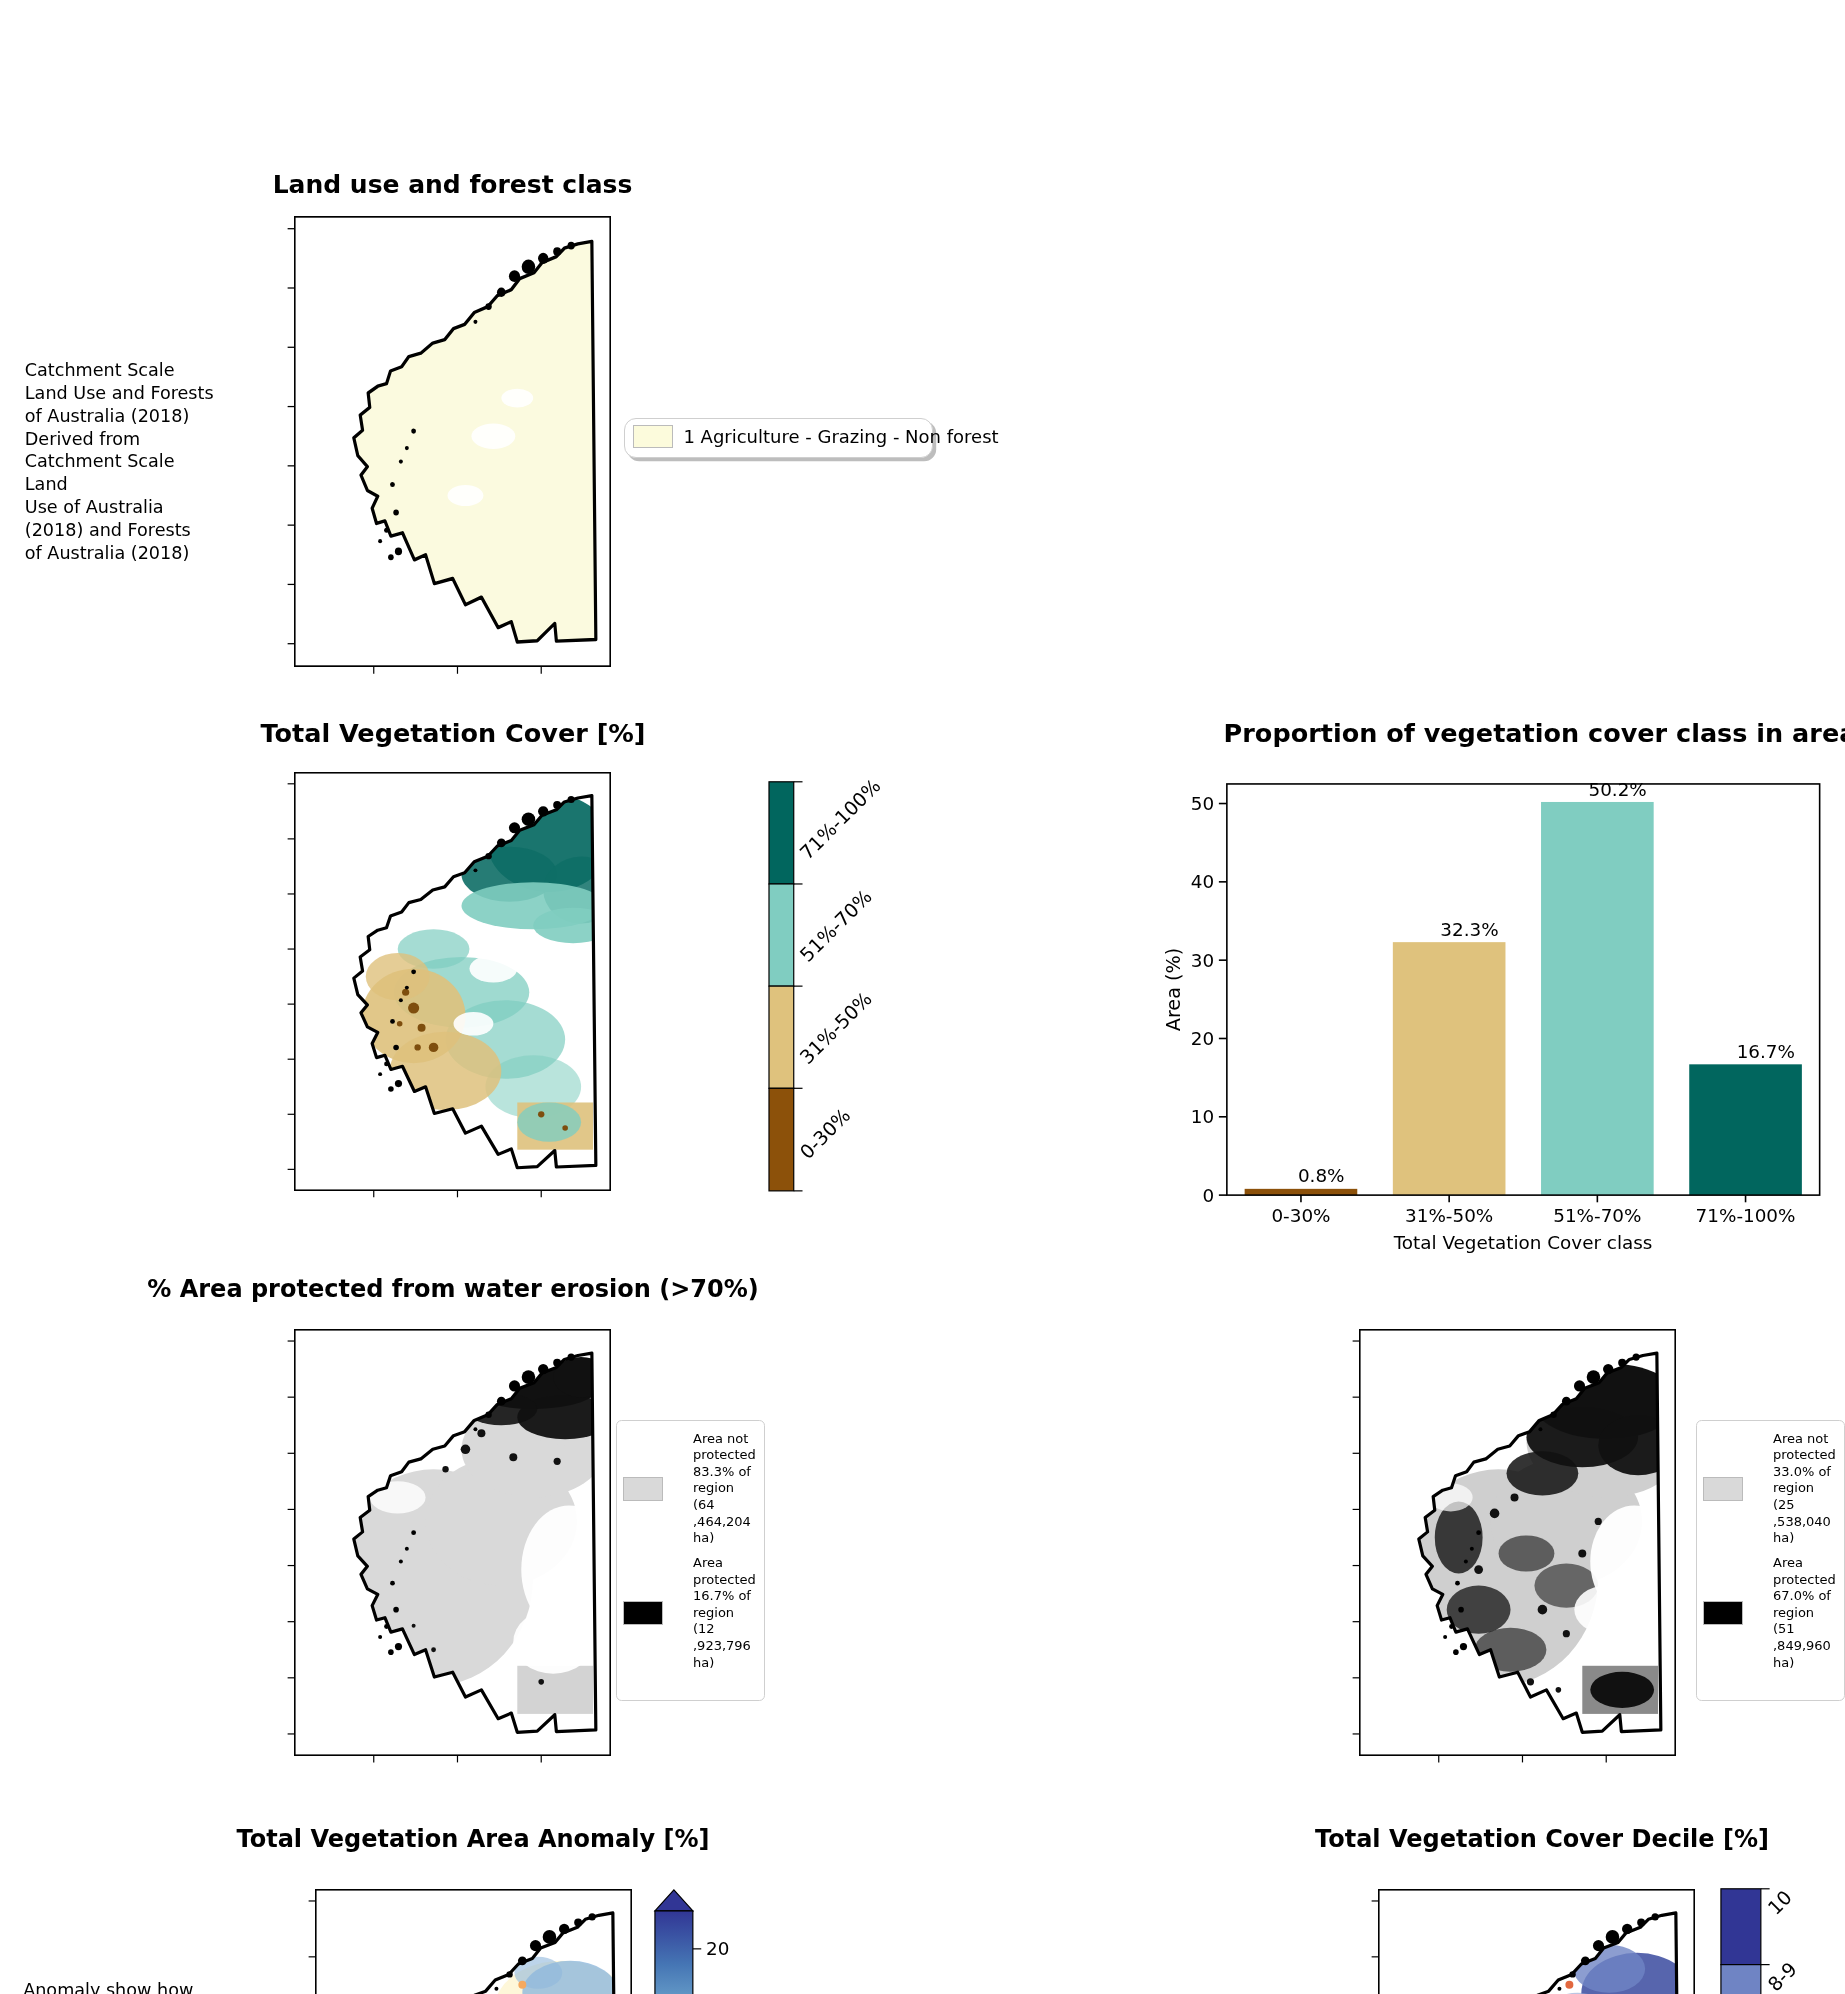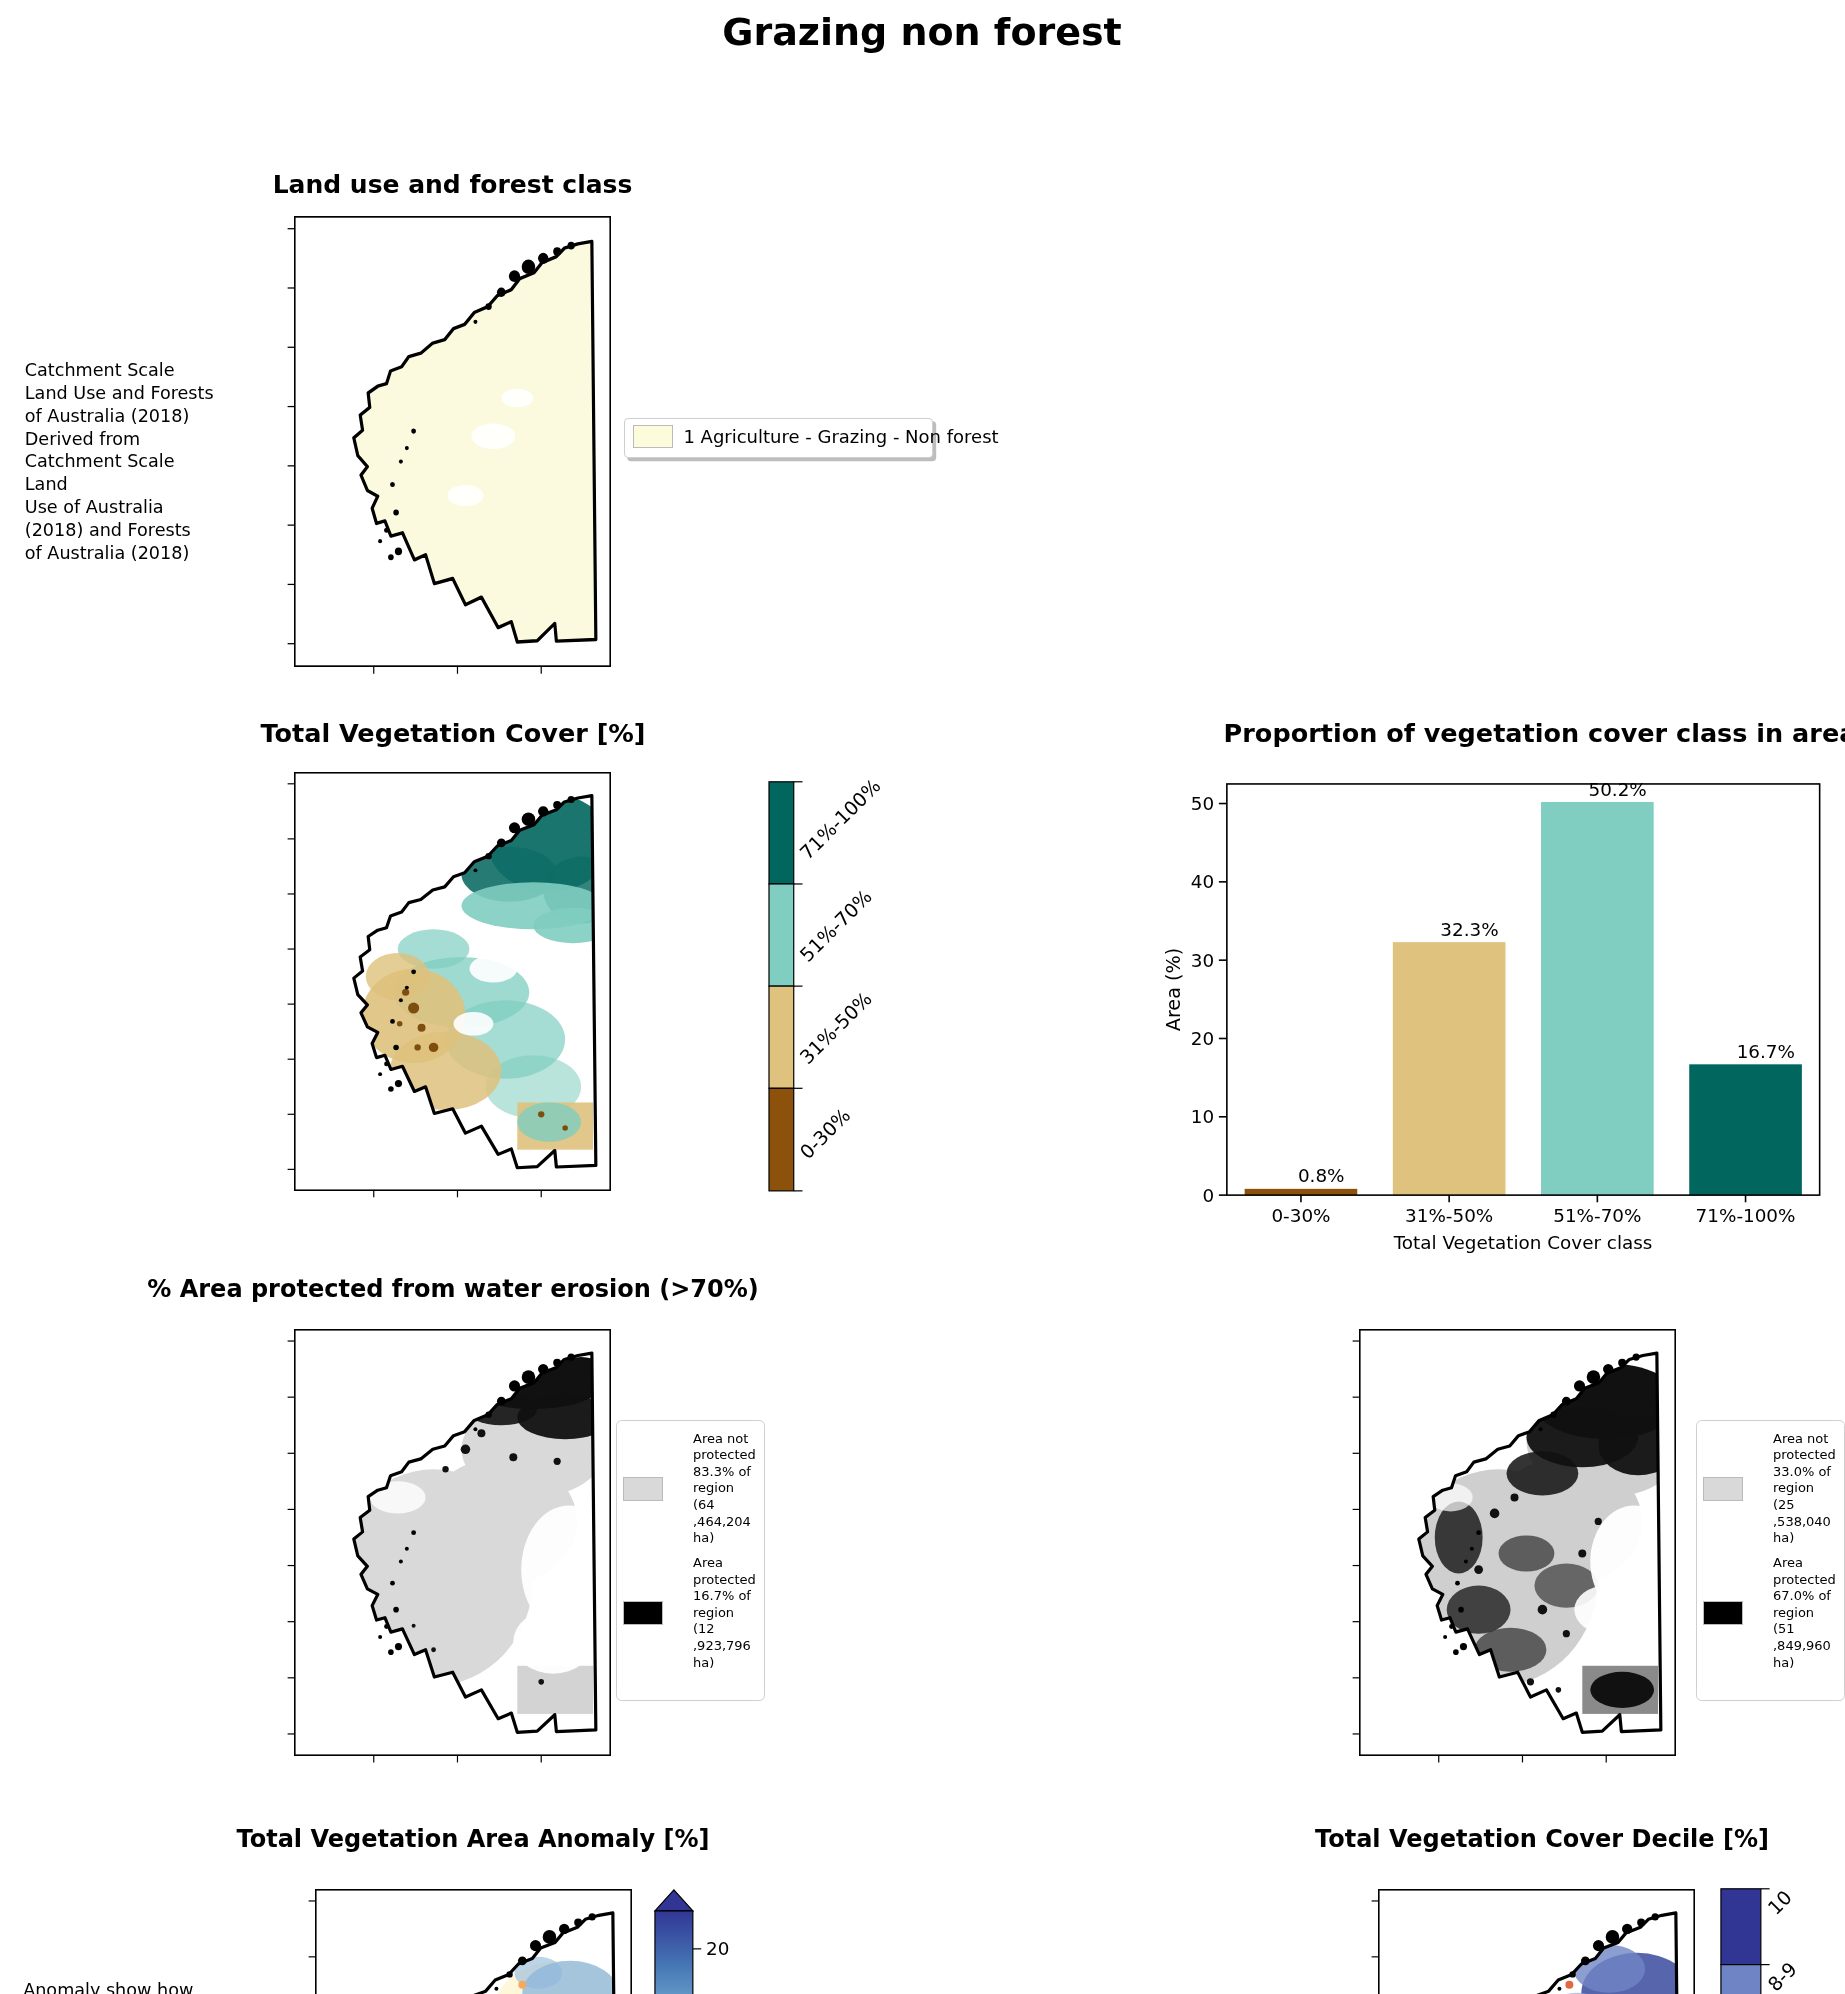--- a/index.html
+++ b/index.html
@@ -17,21 +17,20 @@
   .ltext{font-size:13px;line-height:1.28;}
   .sidetext{font-size:17.6px;line-height:1.30;}
   .cbar-label{font-size:48px;}
   .tick-label{font-size:46px;}
 </style>
 </head>
 <body>
 
 <div id="page">
 
-  <div class="abs ttl" style="left:523px;top:10px;width:798px;font-size:38px;">Grazing non forest</div>
 
   <div class="abs ttl" style="left:213px;top:170px;width:479px;font-size:25px;">Land use and forest class</div>
 
   <div class="abs sidetext pre" style="left:4.8px;top:359px;width:192px;"> Catchment Scale
 Land Use and Forests
 of Australia (2018)
 Derived from
 Catchment Scale Land
 Use of Australia
 (2018) and Forests
@@ -76,21 +75,21 @@
         <line x1="2" x2="-16" y1="590" y2="590"></line>
         <line x1="2" x2="-16" y1="730" y2="730"></line>
         <line x1="2" x2="-16" y1="870" y2="870"></line>
         <line x1="2" x2="-16" y1="1010" y2="1010"></line>
         <line x1="200" x2="200" y1="1063" y2="1081"></line>
         <line x1="410" x2="410" y1="1063" y2="1081"></line>
         <line x1="620" x2="620" y1="1063" y2="1081"></line>
       </g>
     </svg>
 
-  <div class="legendbox" style="left:624px;top:418px;width:307px;height:38px;box-shadow:3.2px 3.2px 0 #bdbdbd;border-radius:4px;">
+  <div class="legendbox" style="left:624px;top:418px;width:307px;height:38px;box-shadow:3.2px 3.2px 0 #bdbdbd;border-radius:12px;">
     <div class="lrow" style="padding:6.4px 8px;">
       <div class="lswatch" style="height: 21px; width: 38px; background: rgb(252, 251, 220);" id="lu-swatch"></div>
       <div class="ltext" style="font-size:18px;white-space:nowrap;">1 Agriculture - Grazing - Non forest</div>
     </div>
   </div>
 
   <div class="abs ttl" style="left:134px;top:718px;width:638px;font-size:25.5px;">Total Vegetation Cover [%]</div>
 
   <svg class="abs map" id="map-veg" style="left:294px;top:772px;" width="317" height="419" viewBox="0 0 795 1065" preserveAspectRatio="none">
     <clipPath id="clipB">

